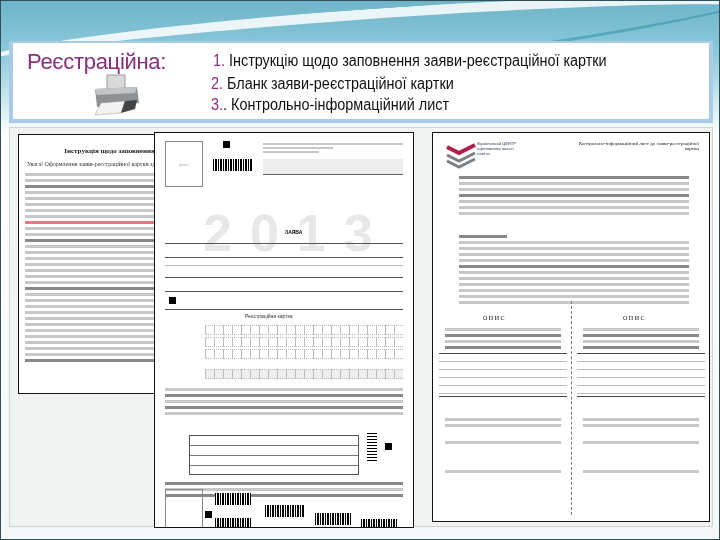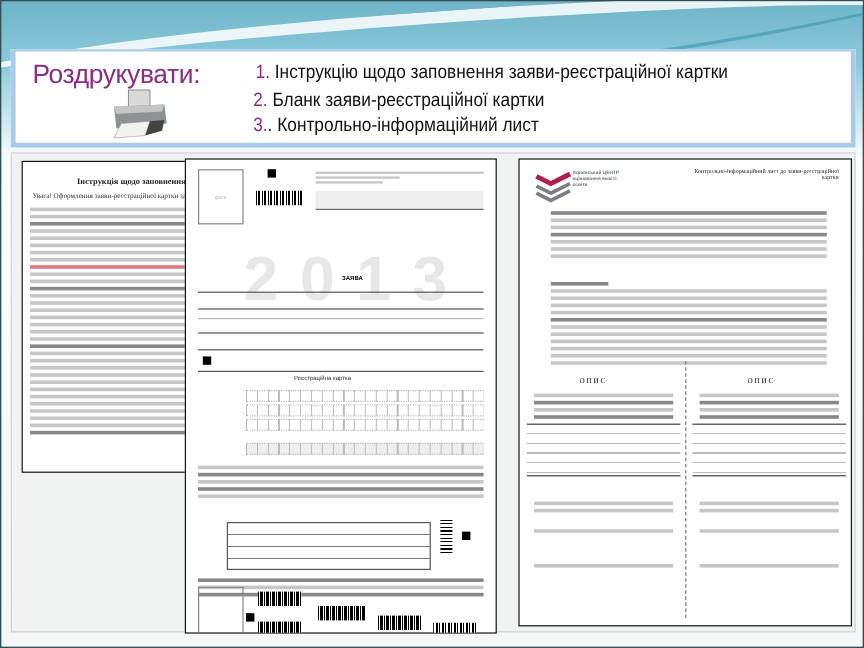--- a/index.html
+++ b/index.html
@@ -89,21 +89,21 @@
     background: repeating-linear-gradient(180deg, transparent 0 7px, #bbb 7px 8px); }
 </style>
 </head>
 <body>
 
 <div class="slide">
   <div class="swoosh"></div>
   <div class="swoosh2"></div>
 
   <div class="header-box">
-    <div class="title">Роздрукувати:</div>
+    <div class="title">Реєстраційна:</div>
 
     <svg class="printer" viewBox="0 0 50 44">
       <rect x="16" y="2" width="18" height="14" fill="#d9d9d9" stroke="#888" stroke-width="0.8"></rect>
       <polygon points="4,16 46,14 48,30 6,34" fill="#8e9295"></polygon>
       <polygon points="4,16 46,14 44,20 6,22" fill="#c3c6c8"></polygon>
       <polygon points="10,30 34,28 30,40 4,42" fill="#f2f2f2" stroke="#999" stroke-width="0.5"></polygon>
       <polygon points="34,28 46,27 44,36 30,40" fill="#444"></polygon>
     </svg>
 
     <div class="list-item li1">

